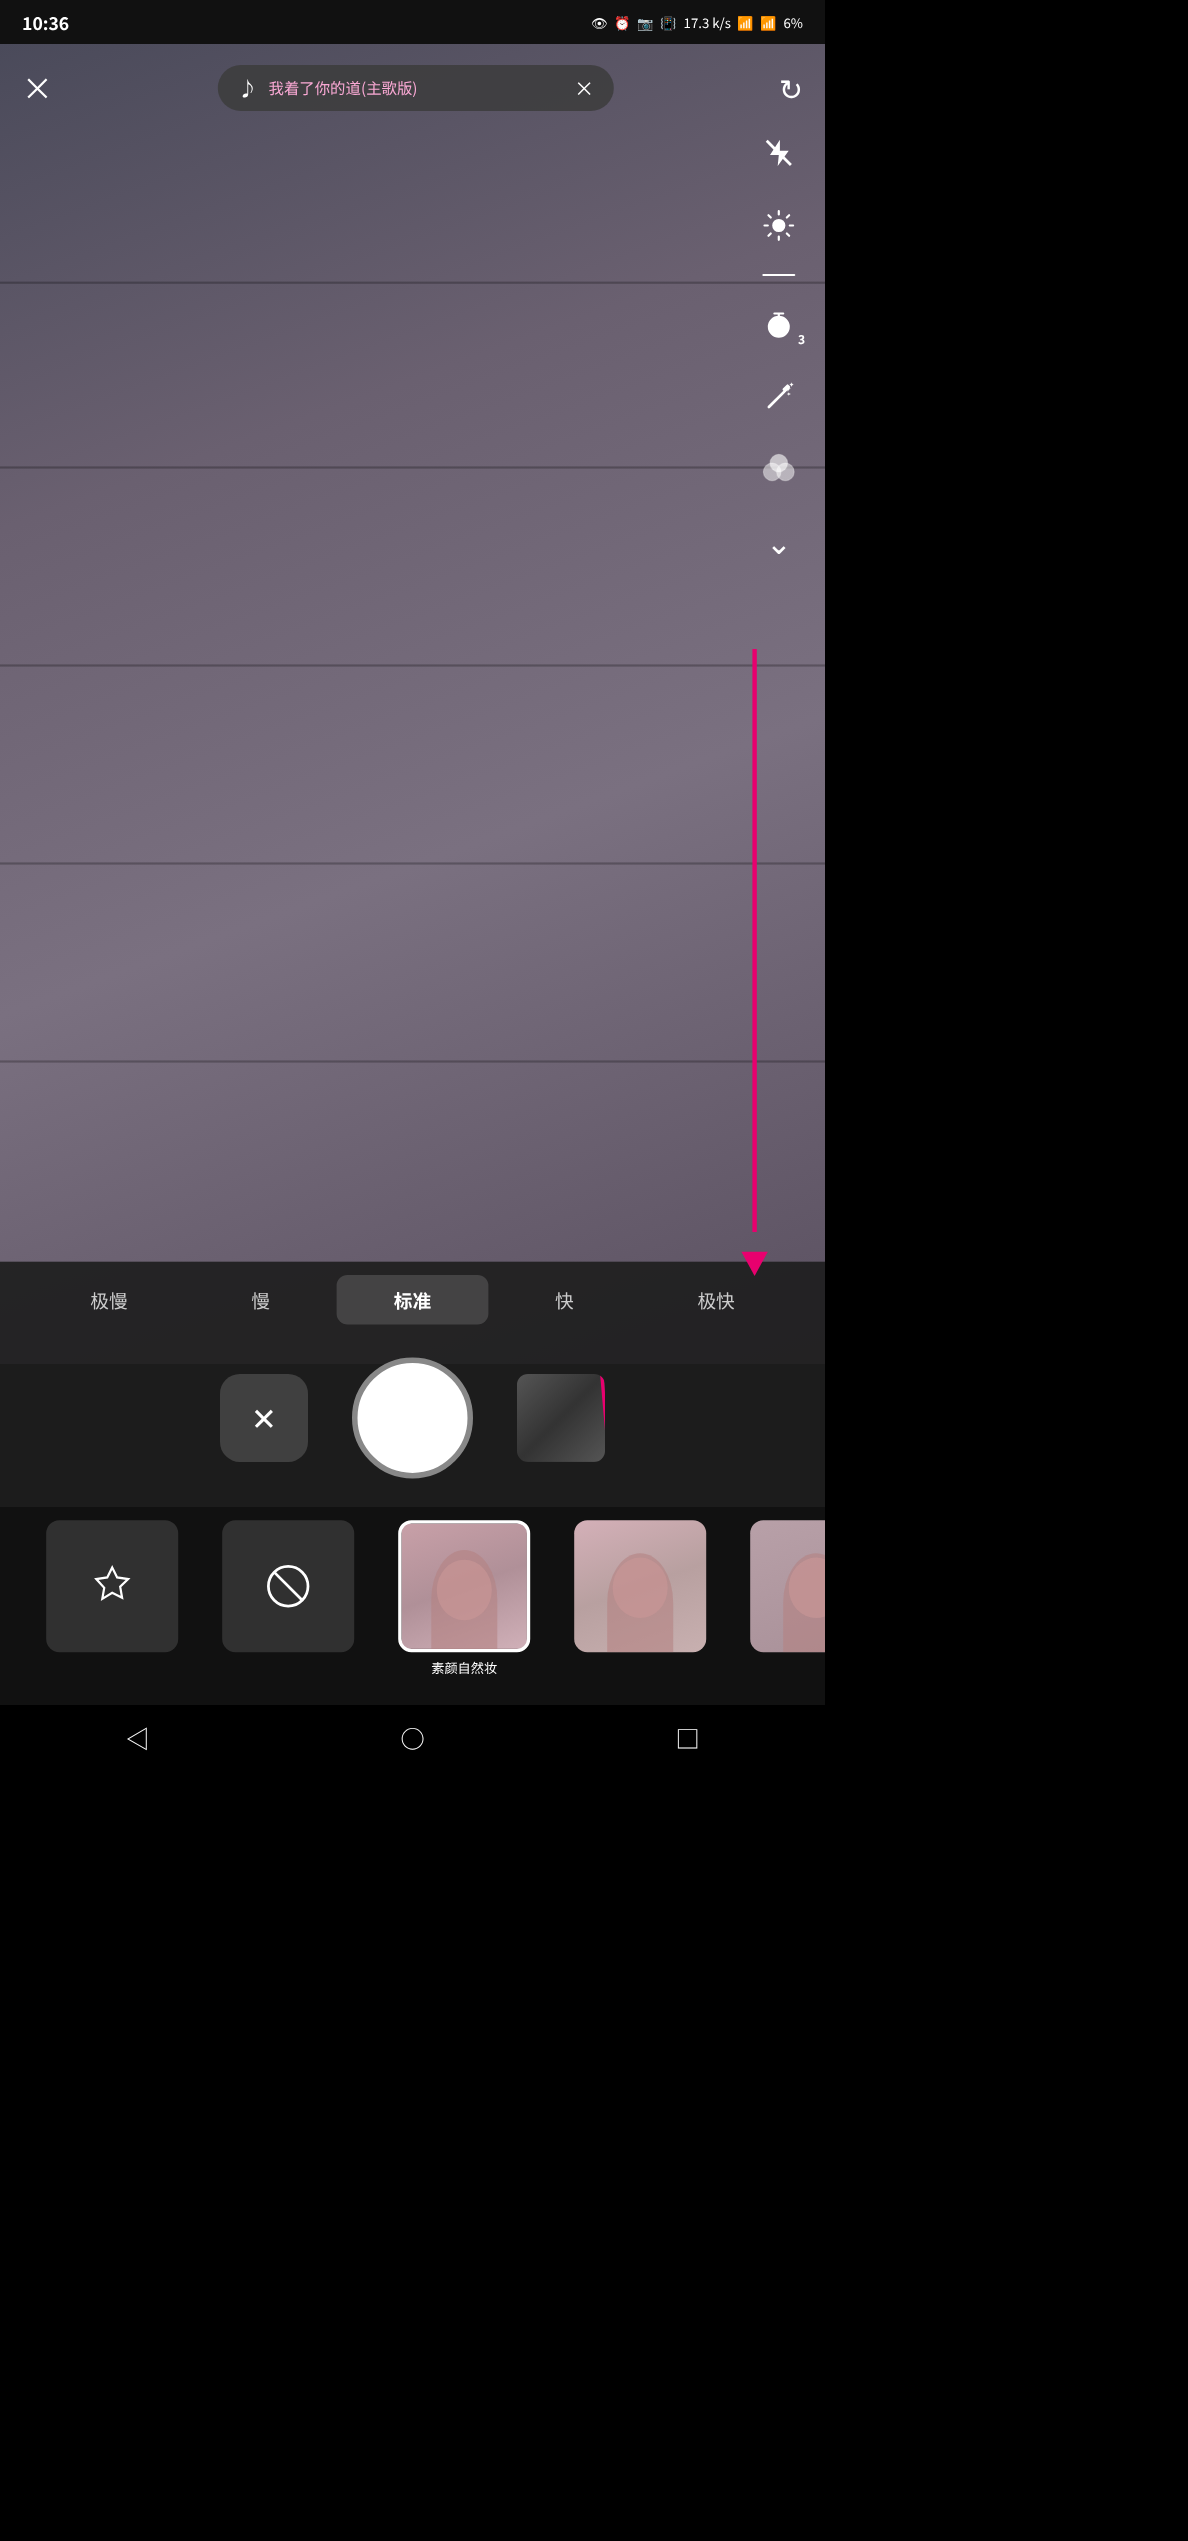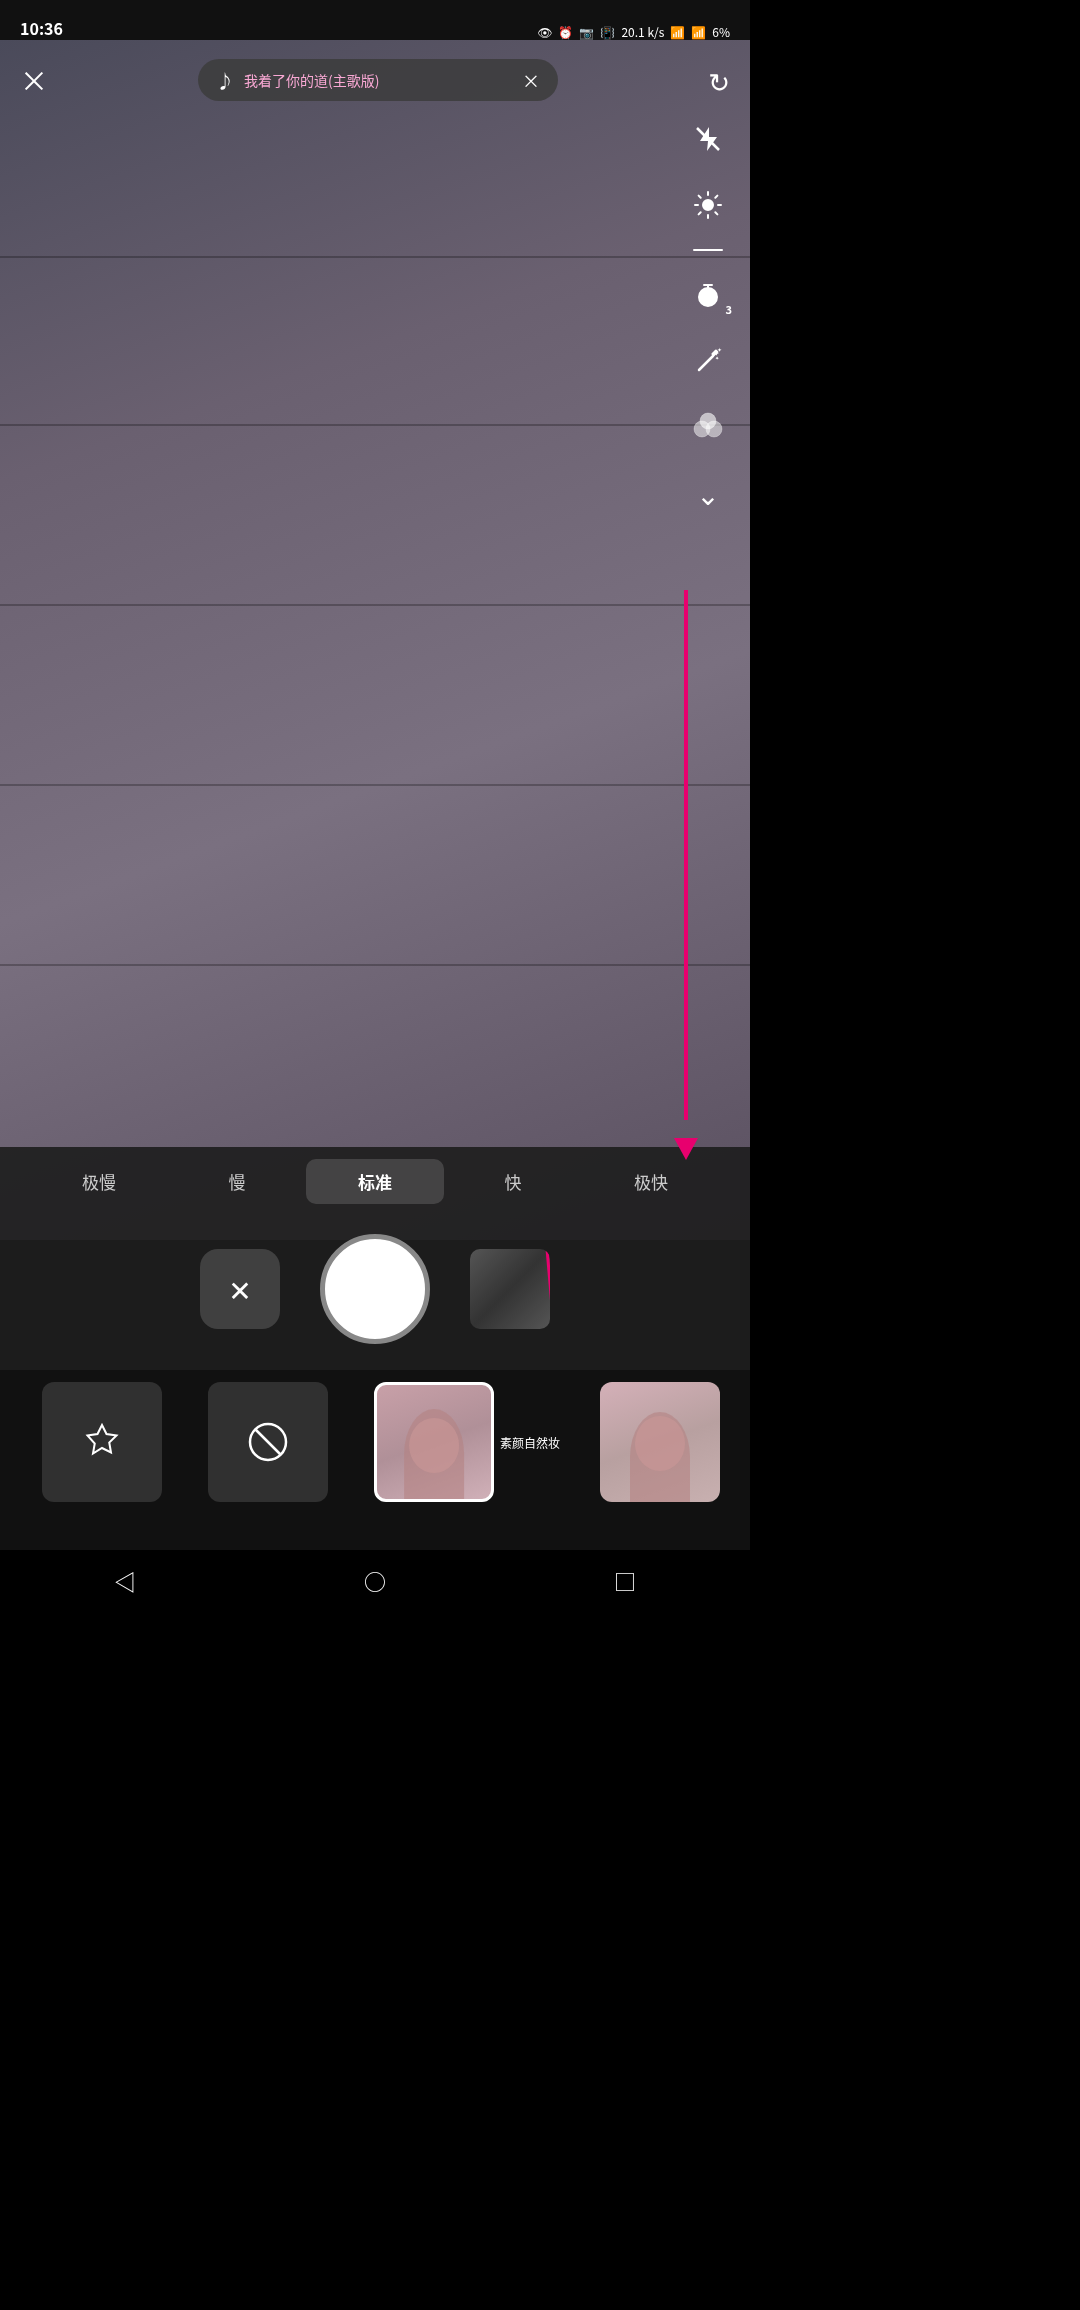--- a/index.html
+++ b/index.html
@@ -13,21 +13,21 @@
       position: relative;
     }
 
     
     .status-bar {
       position: absolute;
       top: 0; left: 0; right: 0;
       height: 40px;
       background: #111;
       display: flex;
-      align-items: flex-end;
+      align-items: center;
       justify-content: space-between;
       padding: 0 20px;
       z-index: 100;
     }
     .status-time {
       color: #fff;
       font-size: 16px;
       font-weight: 600;
     }
     .status-icons {
@@ -307,21 +307,21 @@
       background: #111;
       display: flex;
       align-items: flex-start;
       padding: 12px 10px 0;
       gap: 8px;
       z-index: 50;
       overflow: hidden;
     }
     .effect-item {
       display: flex;
-      align-items: center;
+      flex-direction: column;
       gap: 6px;
       cursor: pointer;
       flex-shrink: 0;
       margin-left: 32px;
     }
     .effect-thumb {
       width: 120px;
       height: 120px;
       border-radius: 12px;
       overflow: hidden;
@@ -417,21 +417,21 @@
 </head>
 <body>
 
 <div class="status-bar">
   <span class="status-time">10:36</span>
   <div class="status-icons">
     <span>👁</span>
     <span>⏰</span>
     <span>📷</span>
     <span>📳</span>
-    <span>20.1 k/s</span>
+    <span>17.3 k/s</span>
     <span>📶</span>
     <span>📶</span>
     <span>6%</span>
   </div>
 </div>
 
 <div class="viewfinder">
   <div class="stone-line" style="top:18%"></div>
   <div class="stone-line" style="top:32%"></div>
   <div class="stone-line" style="top:47%"></div>

